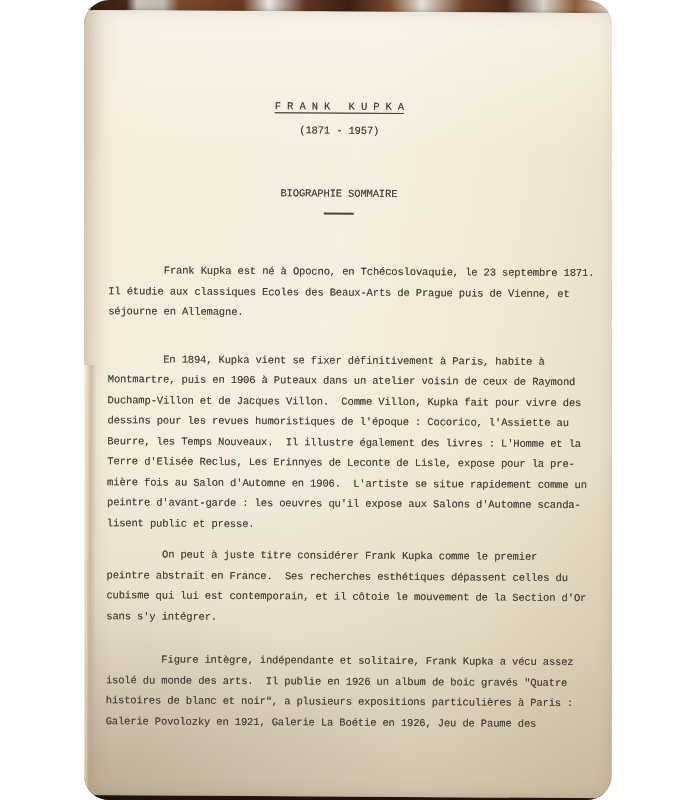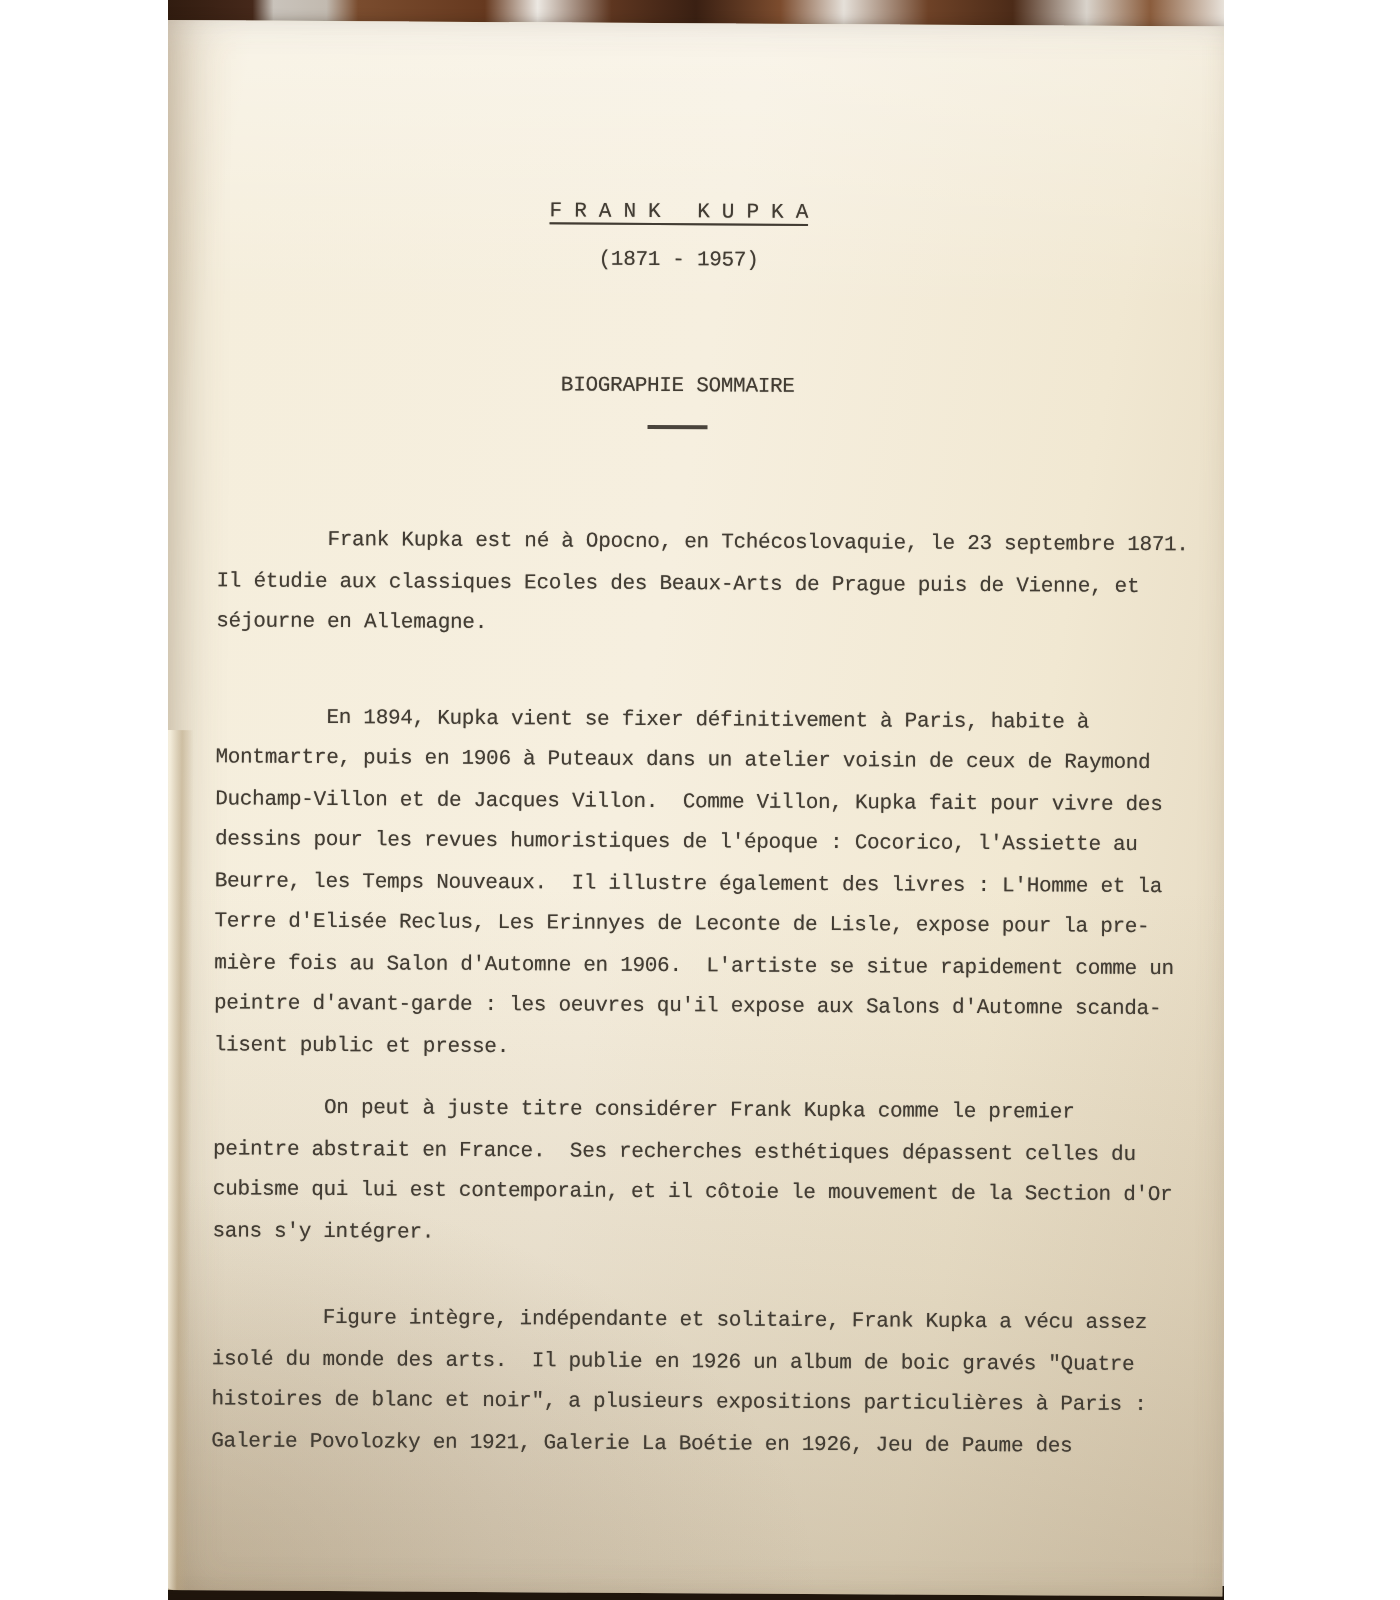--- a/index.html
+++ b/index.html
@@ -17,20 +17,21 @@
     top: 0;
     width: 528px;
     height: 800px;
     overflow: hidden;
     
     background: linear-gradient(90deg,
       #311c10 0%, #45281a 8%, #c9c3bb 10%, #c2bab0 15%,
       #7a4c2e 18%, #66391f 30%, #ece8e2 35%, #5e3620 42%,
       #3a2013 50%, #7c4c2e 58%, #e5e0d9 64%, #6e4227 72%,
       #4c2b18 80%, #d9d3cb 87%, #8a5c3c 93%, #e8e2da 100%);
+    border-radius: 25px;
   }
   
   .stage::after {
     content: "";
     position: absolute;
     left: 0; bottom: 0;
     width: 100%; height: 7px;
     background: #1f150d;
   }
   

